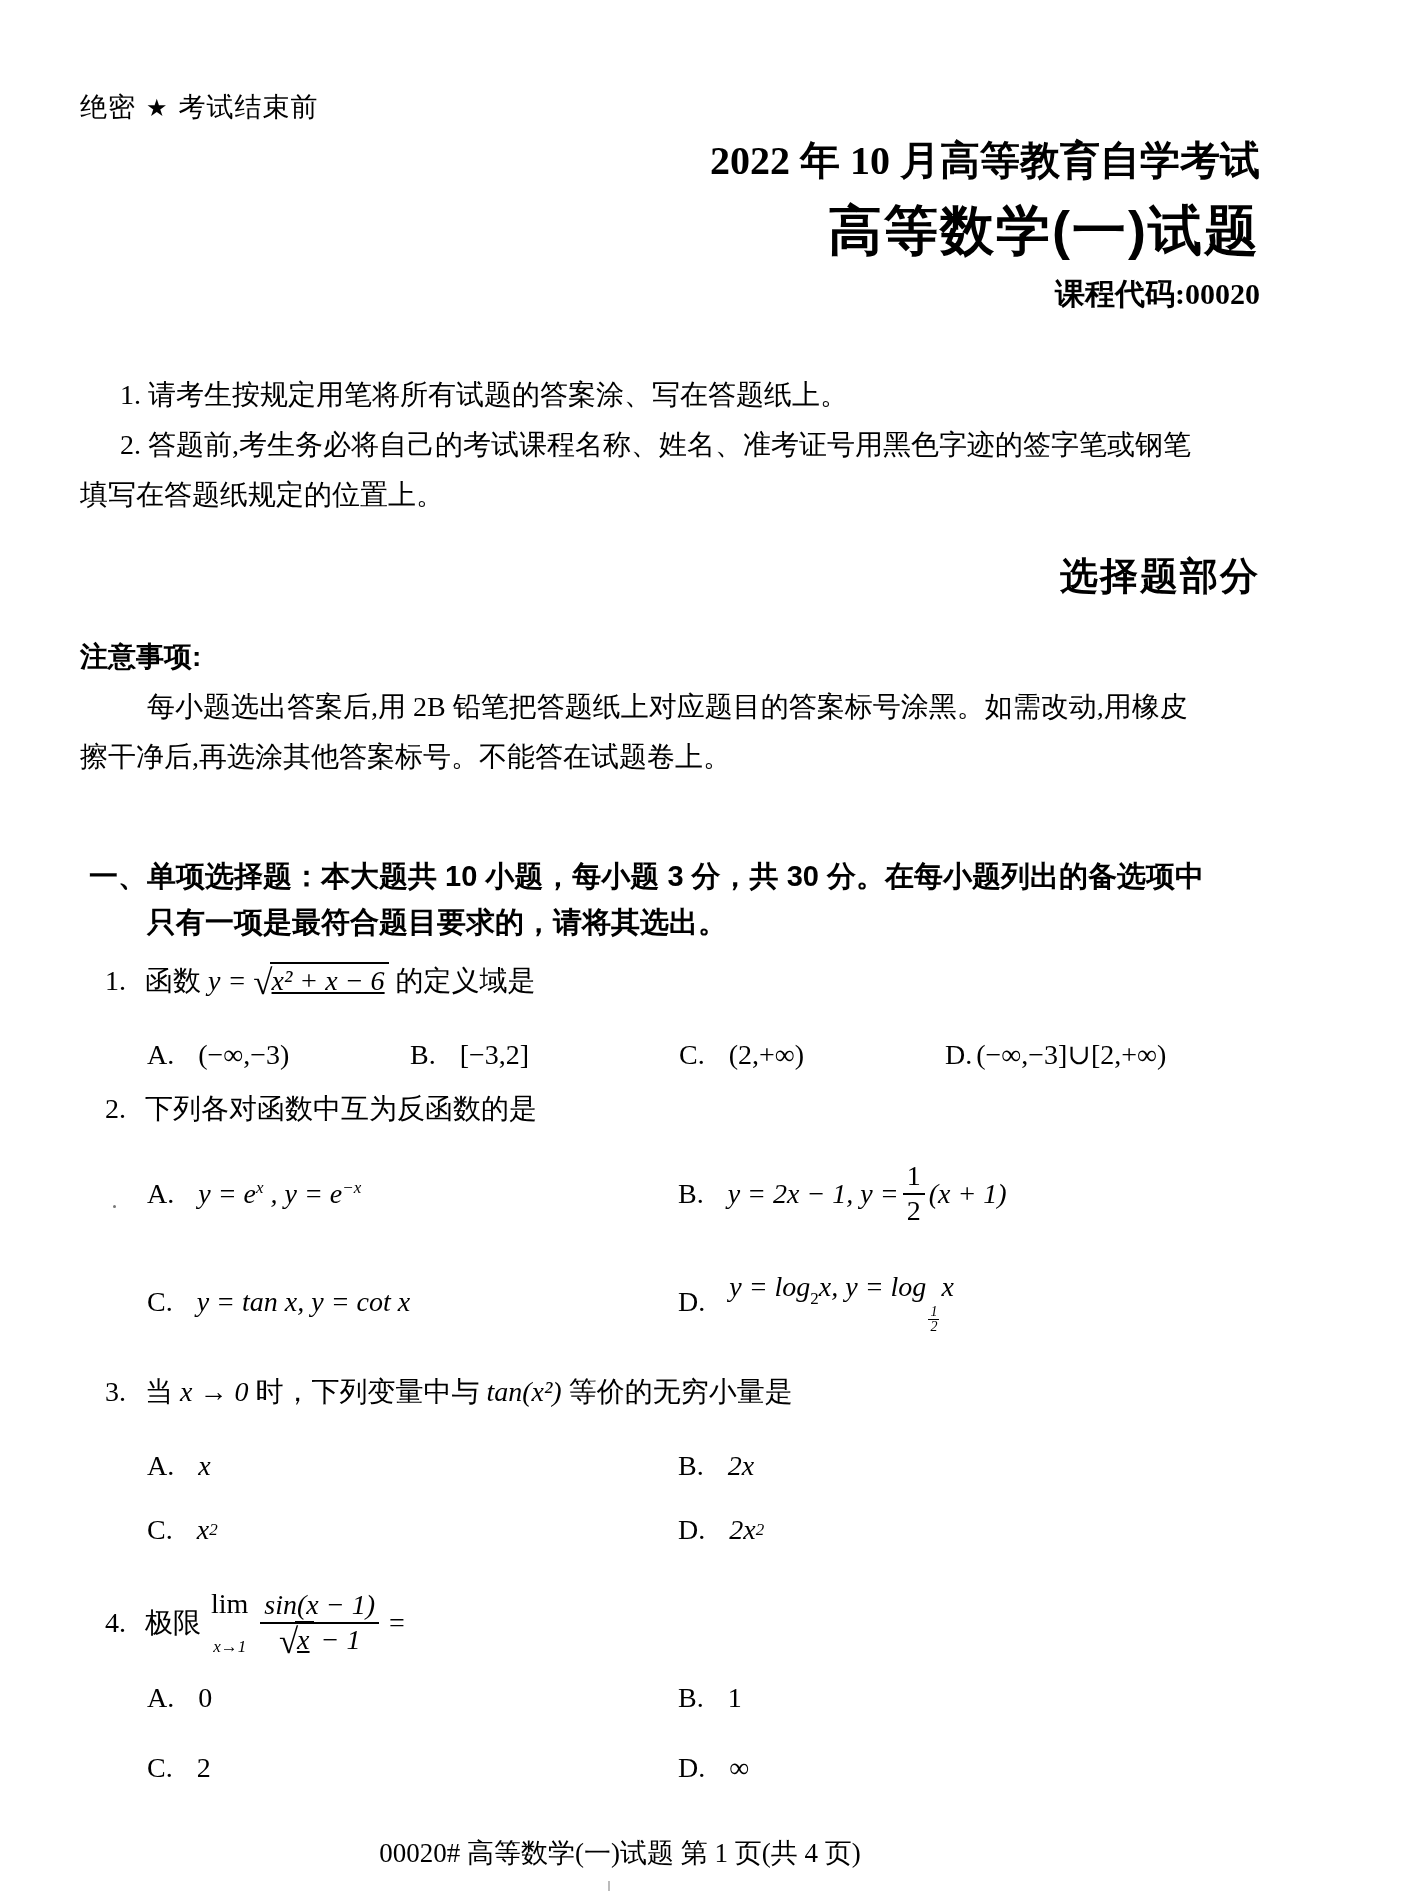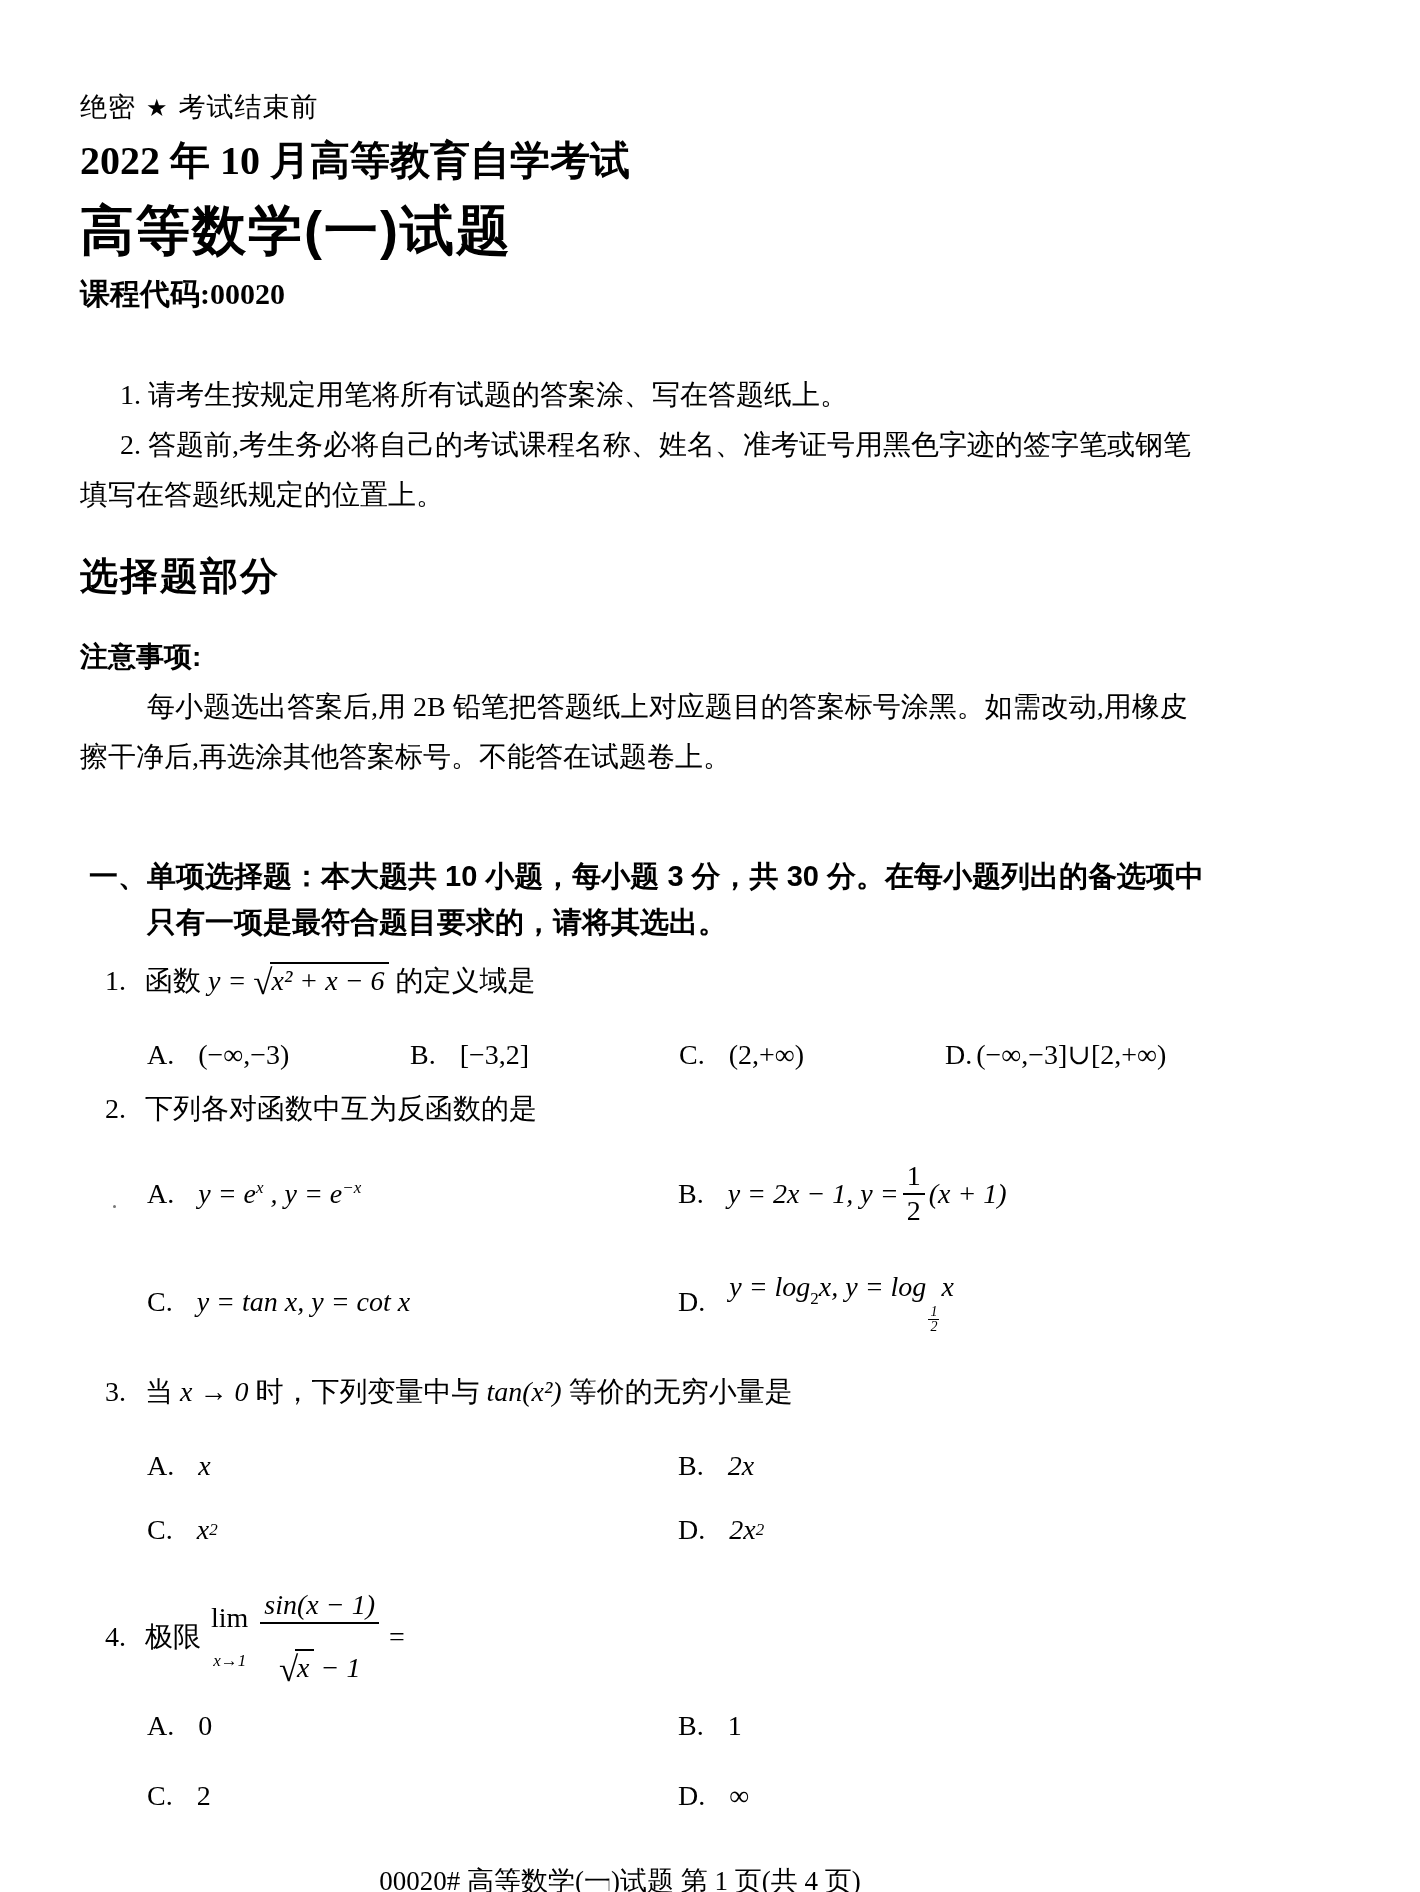--- a/index.html
+++ b/index.html
@@ -4,21 +4,21 @@
 <style>
   html,body{margin:0;padding:0;background:#fff;}
   body{width:1420px;height:1892px;overflow:hidden;color:#000;
        font-family:"Liberation Serif","DejaVu Serif",serif;}
   .page{position:relative;width:1340px;padding:92px 0 0 80px;}
 
   
   .security{font-family:"Liberation Sans","DejaVu Sans",sans-serif;
             font-size:27px;line-height:30px;letter-spacing:1px;}
   .security .star{padding:0 10px;font-size:24px;}
-  .center{width:1180px;text-align:left;}
+  .center{width:1180px;text-align:right;}
   .t1{margin-top:14px;font-size:40px;line-height:48px;font-weight:bold;}
   .t2{margin-top:14px;font-size:54px;line-height:62px;font-weight:bold;
       font-family:"Liberation Sans","DejaVu Sans",sans-serif;letter-spacing:2px;}
   .t3{margin-top:14px;font-size:30px;line-height:38px;font-weight:bold;}
 
   
   .ins{margin:14px 0 0 0;font-size:28px;line-height:36px;white-space:nowrap;}
   .ind1{margin-left:40px;}
   .first-ins{margin-top:64px;}
   .noteind{text-indent:67px;}
@@ -39,36 +39,36 @@
   .olabel{margin-right:24px;}
   .olabel.tight{margin-right:4px;}
   .four .opt:nth-child(1){width:263px;}
   .four .opt:nth-child(2){width:269px;}
   .four .opt:nth-child(3){width:266px;}
   .two .opt:nth-child(1){width:531px;}
 
   
   .sqrt{white-space:nowrap;}
   .rad{display:inline-block;font-size:1.25em;line-height:0.8;vertical-align:-4px;margin-right:-3px;font-style:normal;}
-  .ovl{border-top:2px solid #000;padding:1px 4px 0 2px;}
+  .ovl{border-top:2px solid #000;padding:1px 4px 0 2px;text-decoration:underline;}
   .osup,sup.m{font-size:17px;vertical-align:10px;line-height:0;font-style:italic;}
   sub.m{font-size:17px;vertical-align:-8px;line-height:0;}
   .frac{display:inline-flex;flex-direction:column;align-items:center;
         vertical-align:middle;line-height:1.1;margin:0 4px;}
   .frac .fnum{border-bottom:2px solid #000;padding:0 4px 1px;}
   .frac .fden{padding-top:1px;}
   .subfrac{display:inline-flex;flex-direction:column;align-items:center;
            font-size:14px;line-height:1;vertical-align:-20px;margin:0 2px;font-style:italic;}
   .subfrac .sfn{border-bottom:1px solid #000;padding:0 2px;}
   .lim{display:inline-flex;flex-direction:column;align-items:center;
        vertical-align:middle;line-height:1;margin:0 8px 0 10px;text-align:right;}
   .lim .limword{font-size:28px;font-style:normal;}
   .lim .limsub{font-size:17px;font-style:italic;margin-top:20px;}
   .q4stem{display:flex;align-items:center;margin:42px 0 0 25px;font-size:28px;white-space:nowrap;}
-  .q4stem .frac{font-size:28px;gap:28px;}
+  .q4stem .frac{font-size:28px;}
   .mt36{margin-top:36px;} .mt28{margin-top:28px;} .mt26{}
   .mt38{margin-top:38px;} .mt34{margin-top:34px;} .mt24{margin-top:24px;}
   .rowAB{margin-top:28px;min-height:74px;}
 
   
   .footer{width:1080px;text-align:center;margin-top:50px;font-size:27px;line-height:34px;}
   .dot{position:absolute;left:113px;top:1205px;width:3px;height:3px;background:#777;border-radius:50%;}
   .scan-mark{position:absolute;left:608px;top:1881px;width:2px;height:10px;background:#bbb;}
 </style>
 </head>

